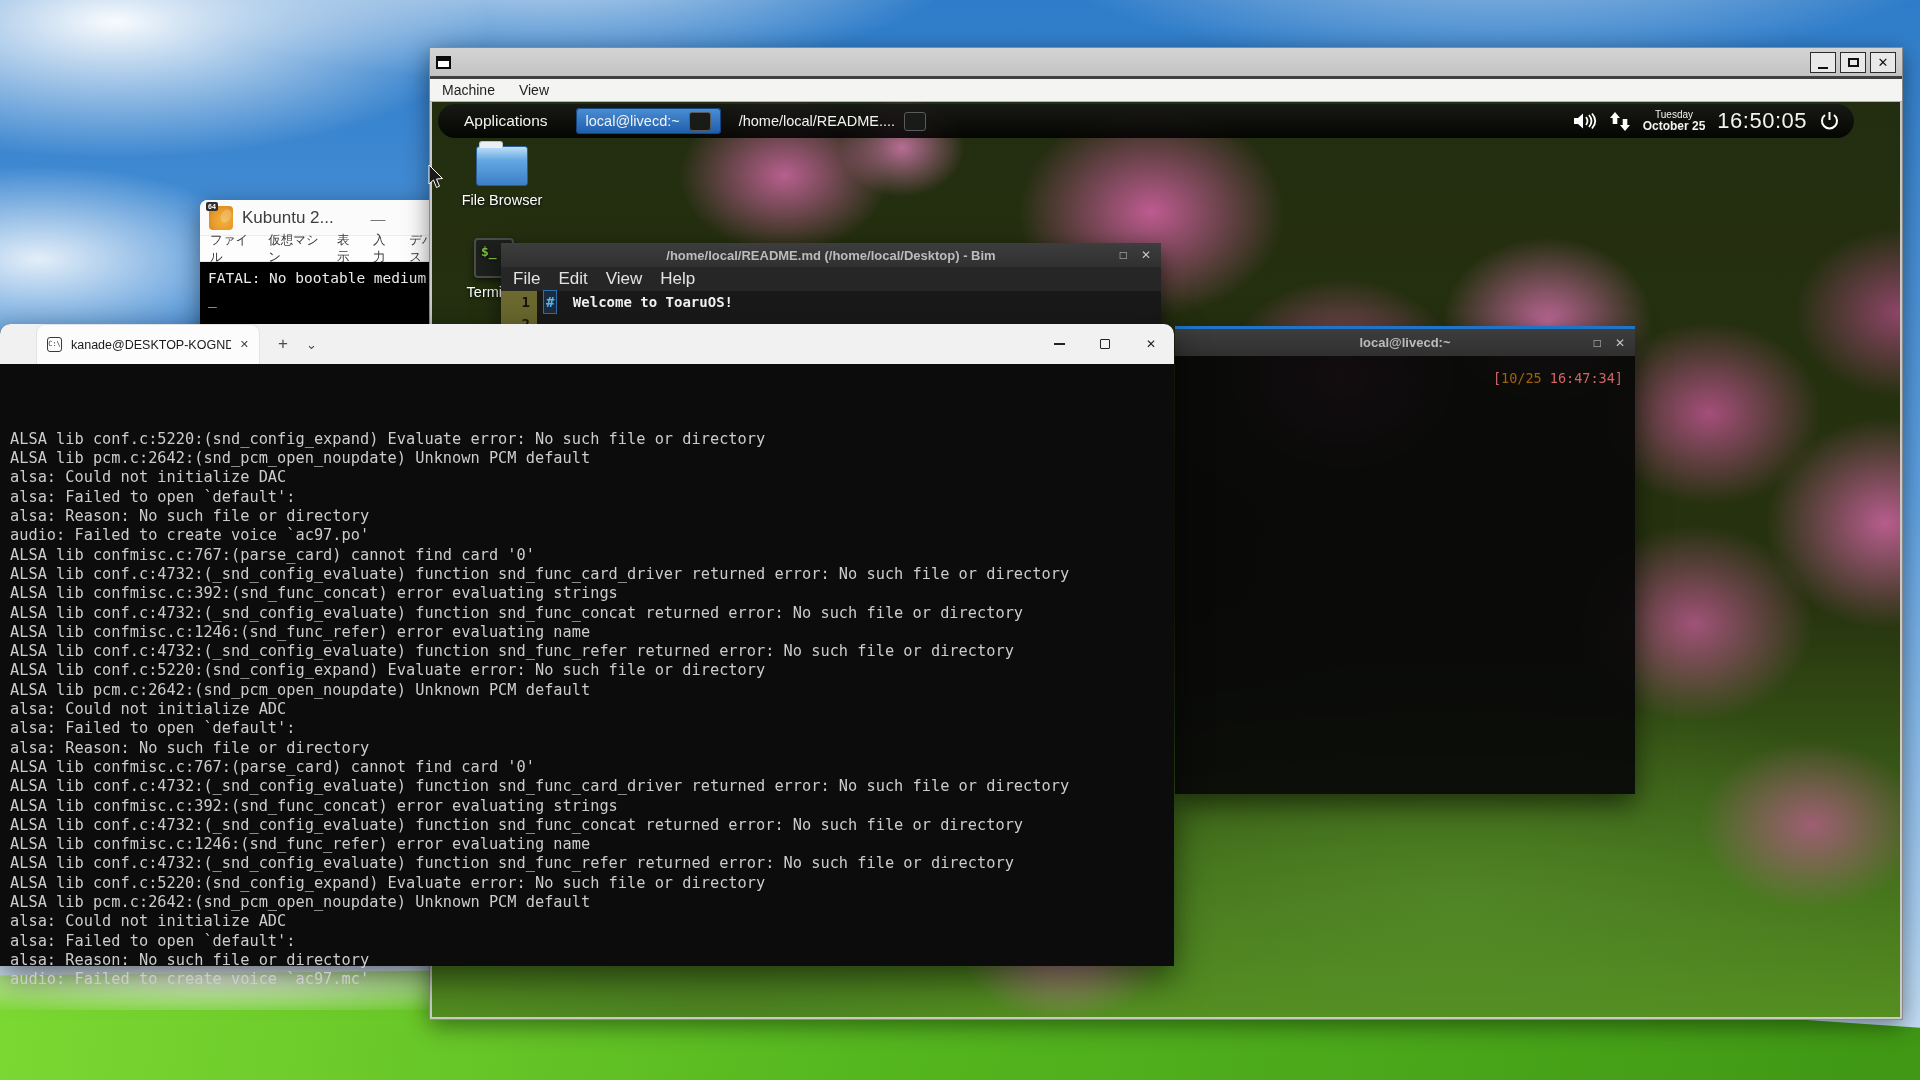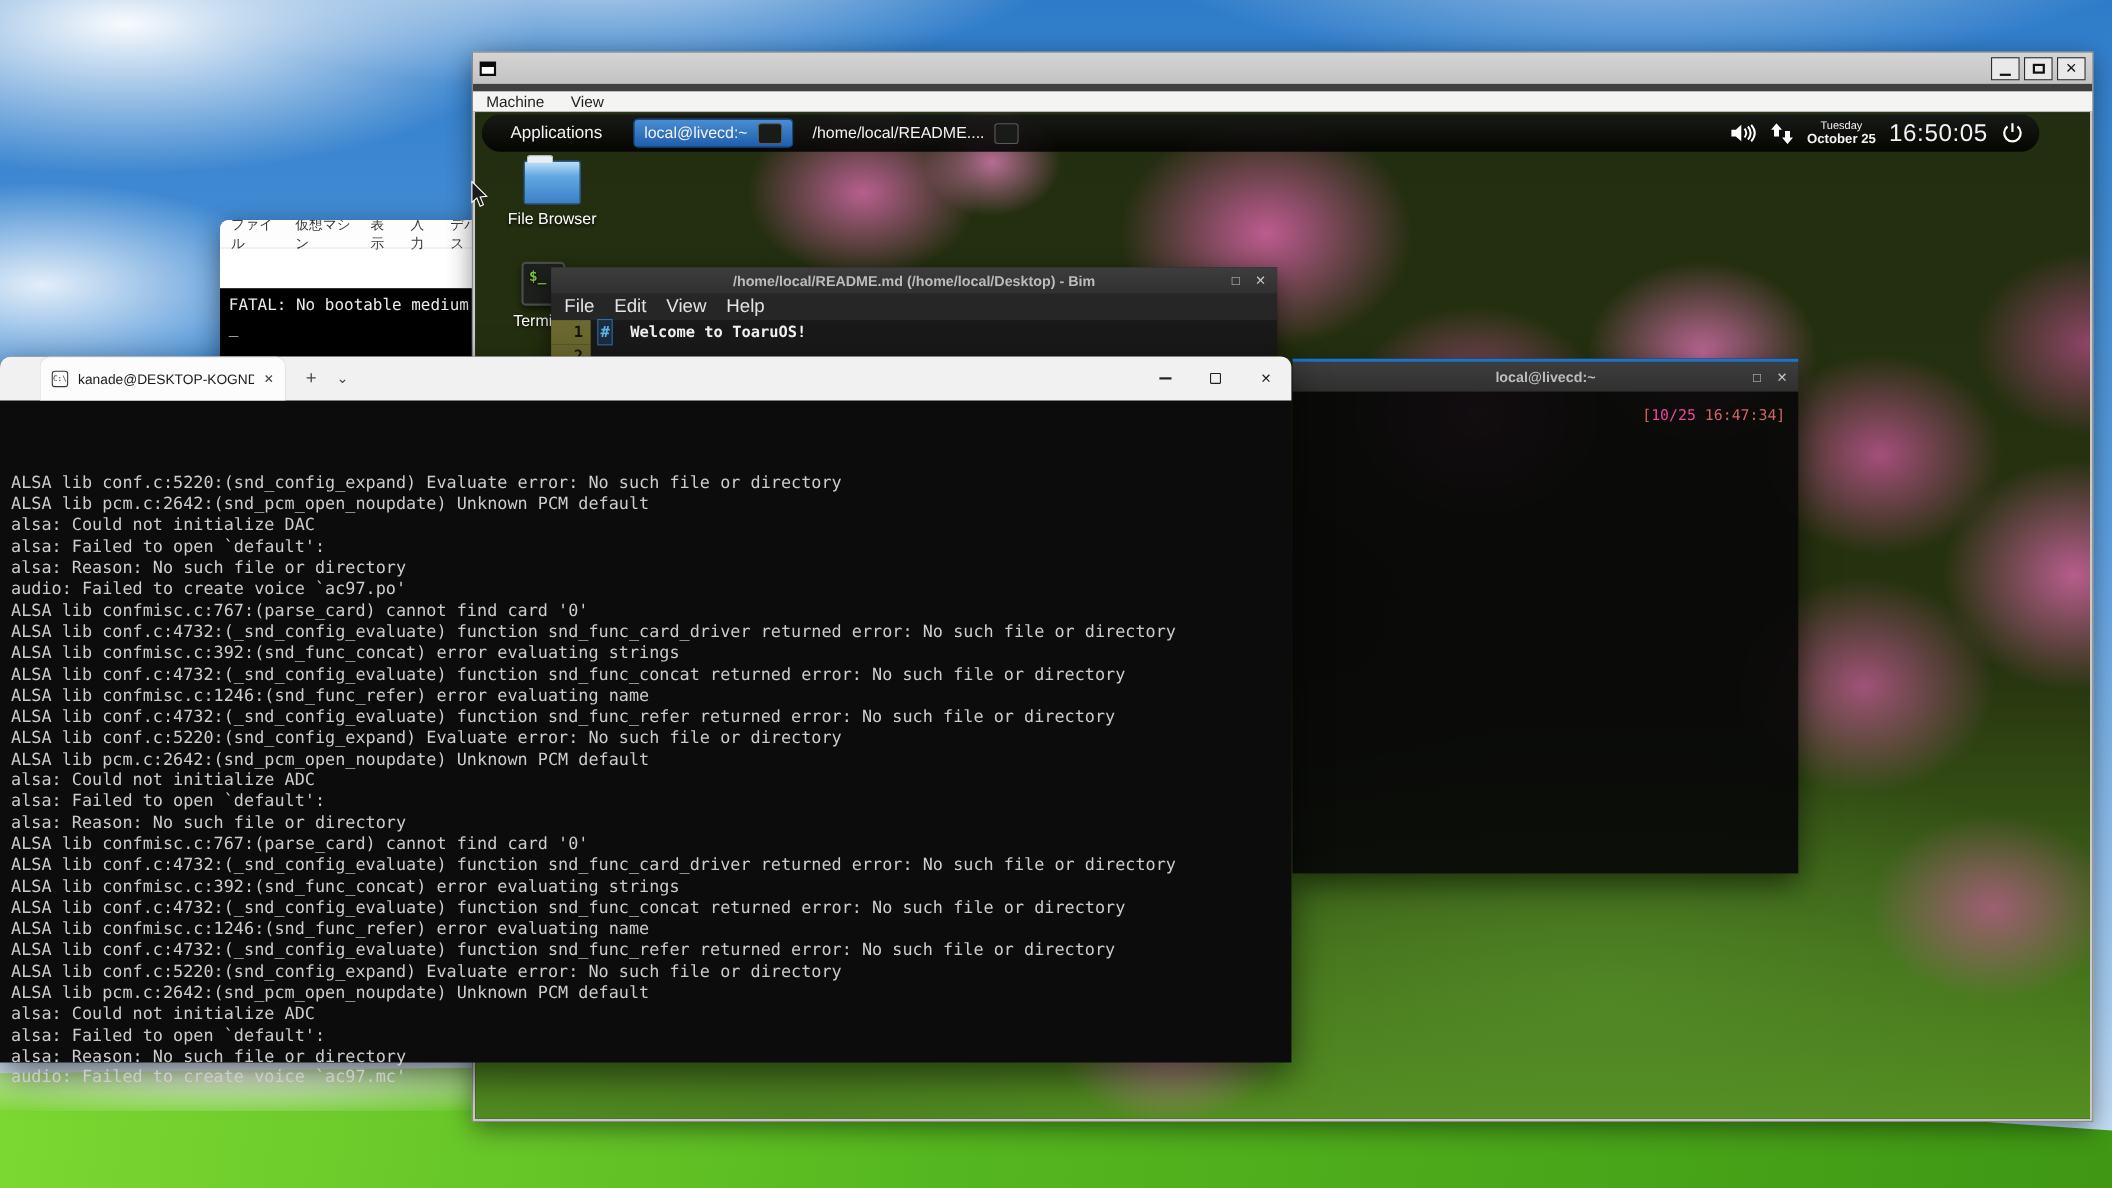--- a/index.html
+++ b/index.html
@@ -38,21 +38,21 @@
   
   .qemu { position:absolute; left:429px; top:47px; width:1474px; height:973px; z-index:3;
     background:#c9c9c9; border:1px solid #8a8a8a; box-shadow:0 6px 22px rgba(0,0,0,.45); }
   .qemu-titlebar { height:28px; background:linear-gradient(#d4d4d4,#c3c3c3); display:flex; align-items:center; padding:0 6px; position:relative; }
   .qemu-winicon { width:15px; height:13px; background:#fff; border:2px solid #0a0a0a; border-top-width:5px; }
   .qemu-title { position:absolute; left:0; right:0; text-align:center; font-weight:bold; font-size:15px; color:#3a3a3a; }
   .qemu-controls { margin-left:auto; display:flex; gap:4px; position:relative; }
   .qemu-btn { width:26px; height:21px; background:#e9e9e9; border:1px solid #2c2c2c; display:flex; align-items:center; justify-content:center; font-size:13px; font-weight:bold; color:#111; }
   .glyph-min { width:10px; height:2px; background:#111; margin-top:12px; }
   .glyph-max { width:11px; height:9px; border:2px solid #111; }
-  .qemu-menubar { height:26px; background:#f4f4f3; border-top:7px solid #404040; border-bottom:1px solid #b4b4b4; display:flex; align-items:center; gap:24px; padding-left:12px; font-size:14px; color:#1f1f1f; }
+  .qemu-menubar { height:26px; background:#f4f4f3; border-top:3px solid #404040; border-bottom:1px solid #b4b4b4; display:flex; align-items:center; gap:24px; padding-left:12px; font-size:14px; color:#1f1f1f; }
   .qemu-menubar .menu-item { cursor:default; }
 
   
   .vm { position:absolute; left:2px; right:2px; top:54px; bottom:2px; overflow:hidden; background:#1c2410; }
   .vm-wallpaper { position:absolute; inset:0;
     background:
       radial-gradient(ellipse 150px 110px at 24% 8%,  rgba(209,104,164,.85), transparent 70%),
       radial-gradient(ellipse 90px 70px   at 32% 5%,  rgba(219,126,180,.8),  transparent 70%),
       radial-gradient(ellipse 190px 150px at 49% 12%, rgba(206,96,158,.9),   transparent 70%),
       radial-gradient(ellipse 170px 140px at 62% 30%, rgba(198,88,150,.85),  transparent 70%),
@@ -103,21 +103,21 @@
   .bim-editor { font-family:"DejaVu Sans Mono","Liberation Mono",monospace; font-size:14px; }
   .bim-row { display:flex; height:22px; line-height:22px; }
   .bim-gutter { width:36px; background:#6b692f; color:#15150d; text-align:right; padding-right:7px; font-weight:bold; flex:0 0 auto; }
   .bim-cursor { color:#5fb3e8; outline:1px solid #2f6fae; background:rgba(34,68,110,.45); margin-left:7px; padding:0 2px; font-weight:bold; }
   .bim-text { color:#f2f2f2; font-weight:bold; padding-left:8px; white-space:pre; }
 
   
   .rterm { position:absolute; left:743px; top:224px; width:460px; height:468px; background:rgba(8,8,8,.94); box-shadow:0 10px 26px rgba(0,0,0,.55); border-top:3px solid #1f74c8; }
   .rterm .toaru-titlebar { height:27px; }
   .rterm-body { padding:14px 12px 0 0; text-align:right; font-family:"DejaVu Sans Mono",monospace; font-size:13.5px; }
-  .ts-brk { color:#cf6565; } .ts-date { color:#ec4899; } .ts-time { color:#cf6565;margin-top:46px; }
+  .ts-brk { color:#cf6565; } .ts-date { color:#a16207; } .ts-time { color:#cf6565;margin-top:46px; }
 
   
   .wt { position:absolute; left:0; top:324px; width:1174px; height:642px; z-index:4;
     background:#0c0c0c; border-radius:10px 10px 0 0; box-shadow:0 12px 34px rgba(0,0,0,.55); }
   .wt-tabbar { height:40px; background:#f1f1f1; border-radius:10px 10px 0 0; display:flex; align-items:center; position:relative; }
   .wt-tab { margin-left:36px; width:224px; height:40px; background:#fcfcfc; border:1px solid #e3e3e3; border-bottom:none; border-radius:9px 9px 0 0; display:flex; align-items:center; gap:9px; padding:0 10px; }
   .wt-tab-icon { width:15px; height:15px; border:1.5px solid #3a3a3a; border-radius:3px; font-family:"DejaVu Sans Mono",monospace; font-size:7px; line-height:12px; text-align:center; color:#3a3a3a; flex:0 0 auto; }
   .wt-tab-title { font-size:12.5px; color:#1b1b1b; white-space:nowrap; overflow:hidden; }
   .wt-tab-close { margin-left:auto; font-size:11px; color:#444; }
   .wt-plus { margin-left:18px; font-size:17px; color:#4a4a4a; }
@@ -133,20 +133,28 @@
 </style>
 </head>
 <body>
 
 <div class="wallpaper">
   <div class="grass"></div>
   <div class="haze"></div>
 </div>
 
 <div class="kub">
+  <div class="kub-titlebar">
+    <div class="kub-appicon">
+      <div class="blob"></div>
+      <div class="kub-badge">64</div>
+    </div>
+    <div class="kub-title">Kubuntu 2...</div>
+    <div class="kub-min">—</div>
+  </div>
   <div class="kub-menubar">
 
   <span class="menu-item">ファイル</span>
       <span class="menu-item">仮想マシン</span>
       <span class="menu-item">表示</span>
       <span class="menu-item">入力</span>
       <span class="menu-item">デバイス</span>
       <span class="menu-item">ヘルプ</span>
     </div>
   <div class="kub-console">

